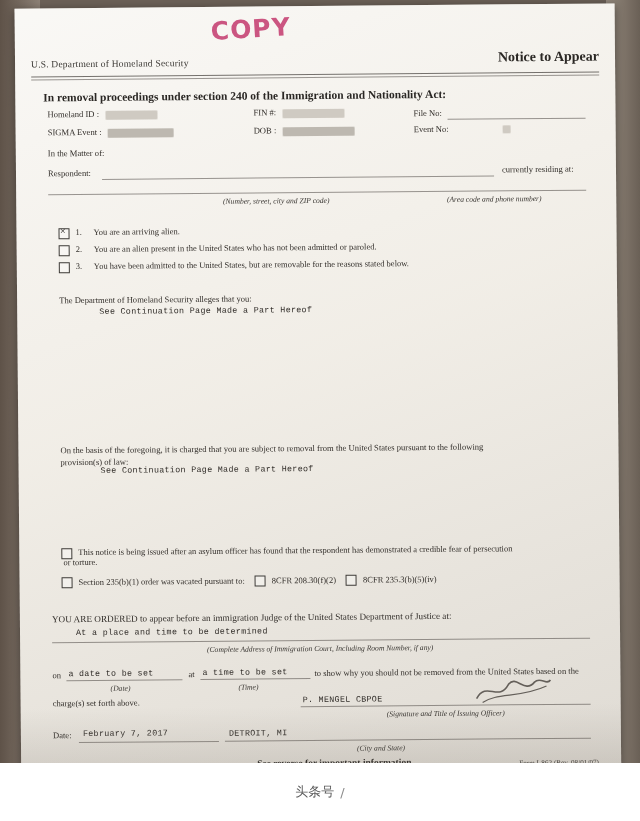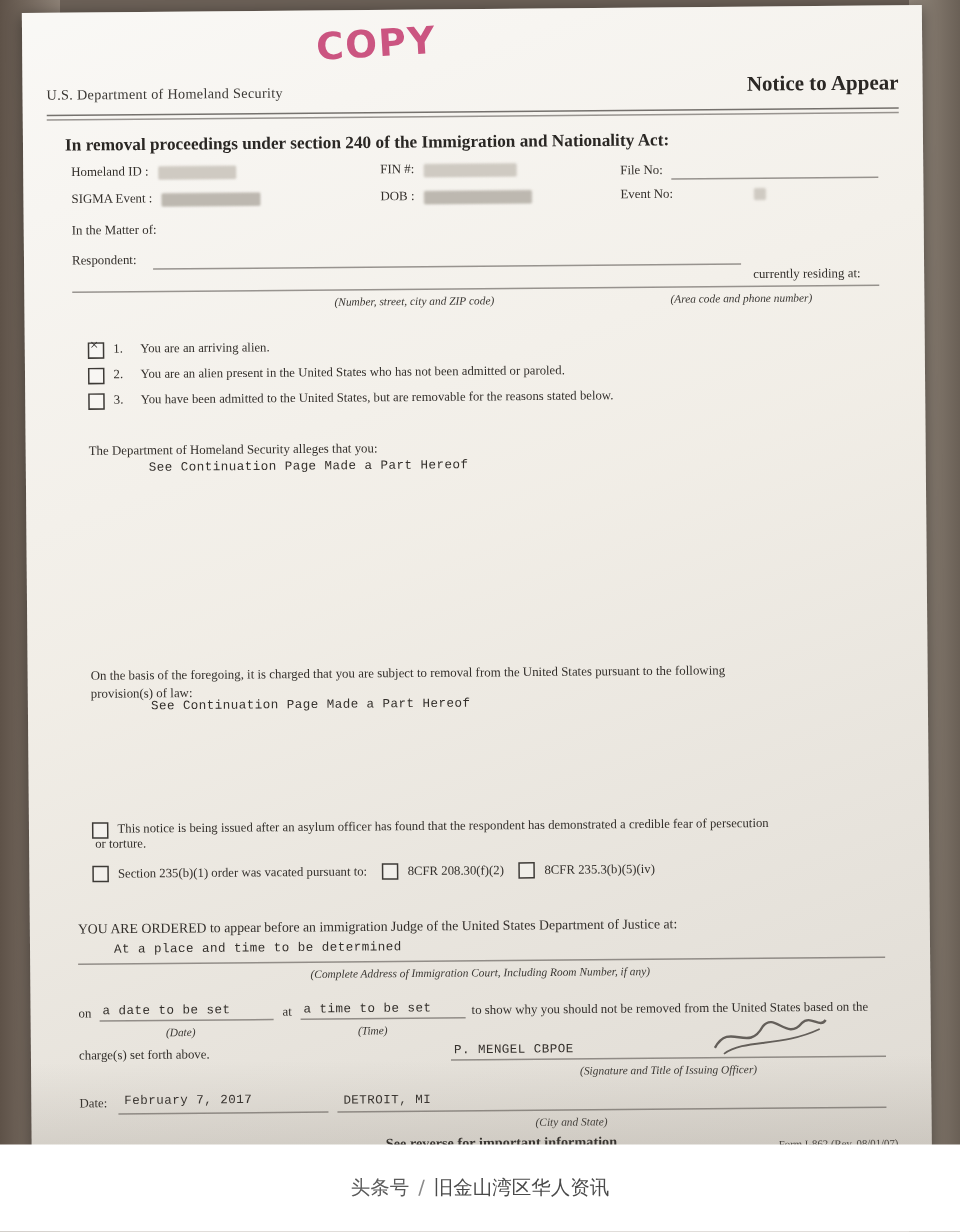--- a/index.html
+++ b/index.html
@@ -276,21 +276,21 @@
         <span class="redact dark" style="width:72px;height:9px;margin-left:4px;"></span>
       </div>
       <div class="fld" style="left:398px; top:119px;">
         <span>Event No:</span>
         <span class="redact" style="width:8px;height:8px;margin-left:52px;"></span>
       </div>
 
       <div class="fld" style="left:32px; top:140px;">In the Matter of:</div>
 
       <div class="fld" style="left:32px; top:160px;">Respondent:</div>
-      <div class="fld" style="left:486px; top:160px;margin-top:13px;">currently residing at:</div>
+      <div class="fld" style="left:486px; top:160px;">currently residing at:</div>
       <div class="rule rule-thin" style="left:86px; width:392px; top:171px;"></div>
 
       <div class="rule rule-thin" style="left:32px; width:538px; top:186px;"></div>
       <div class="center-it" style="left:150px; top:190px; width:220px;">(Number, street, city and ZIP code)</div>
       <div class="center-it" style="left:378px; top:190px; width:200px;">(Area code and phone number)</div>
 
       <div class="checkline" style="left:42px; top:219px; width:520px;">
         <span class="box checked"></span>
         <span class="num">1.</span>
         <span>You are an arriving alien.</span>
@@ -373,15 +373,14 @@
       <div class="form-id" style="left:498px; top:755px;">Form I-862 (Rev. 08/01/07)</div>
 
       <div class="rule rule-thin" style="left:224px; width:180px; top:766px;"></div>
 
     </div>
   </div>
 
   <div class="watermark">
     <span class="wm-text">头条号</span>
     <span class="wm-sep">/</span>
-    <span class="wm-brand">旧金山湾区华人资讯</span>
   </div>
 </div>
 
 </body></html>

